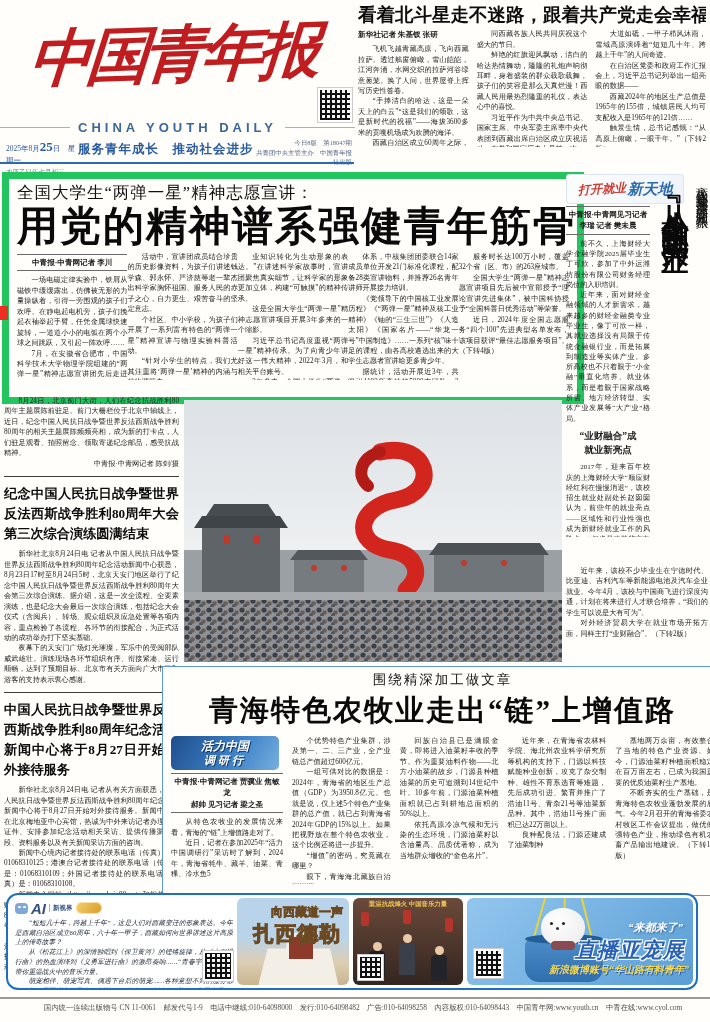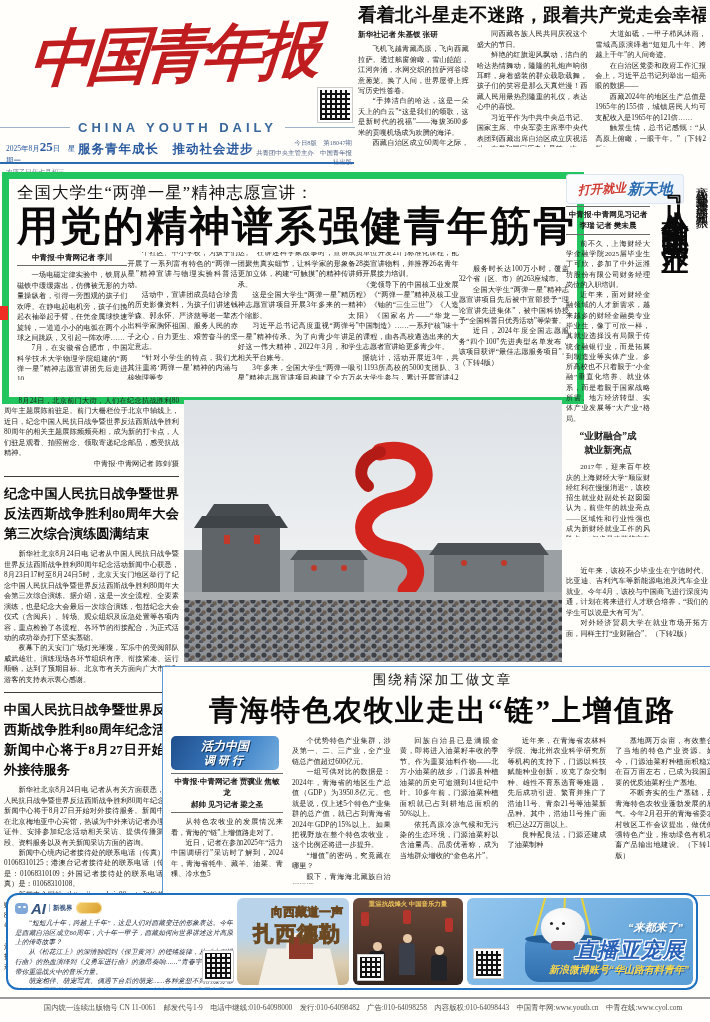--- a/index.html
+++ b/index.html
@@ -34,21 +34,21 @@
   .beidou{position:absolute;left:358px;top:4px;width:348px;height:162px;overflow:hidden;}
   .beidou h2{margin:0 0 4px 0;font-family:"Liberation Sans",sans-serif;font-weight:900;font-size:18.5px;line-height:1.15;color:#0c0c0c;white-space:nowrap;}
   .beidou .cols{display:flex;gap:8px;height:118px;overflow:hidden;}
   .beidou .col{flex:1;}
   .beidou .byline-sm{font-weight:bold;font-size:7.6px;margin-bottom:4px;}
 
   
   .mainbox{position:absolute;left:2px;top:172px;width:552px;height:212px;border:7px solid #22c55e;background:#fffefb;padding:3px 8px;}
   .mainbox .kicker{font-size:16.5px;color:#101010;letter-spacing:1px;}
   .mainbox h1{margin:1px 0 4px 0;font-family:"Liberation Sans",sans-serif;font-weight:900;font-size:41px;line-height:1.05;letter-spacing:2px;color:#0a0a0a;white-space:nowrap;}
-  .mainbox .cols{display:flex;height:128px;overflow:hidden;align-items:center;}
+  .mainbox .cols{display:flex;height:128px;overflow:hidden;}
   .mainbox .col{flex:1;}
   .bleed-mark{position:absolute;left:0;top:306px;width:8px;height:14px;background:#ee2d24;}
 
   
   .sidebar{position:absolute;left:566px;top:174px;width:142px;height:478px;}
   .sb-badge{width:118px;height:30px;display:flex;align-items:center;justify-content:center;gap:2px;
     font-family:"Liberation Sans",sans-serif;font-style:italic;font-weight:bold;white-space:nowrap;
     background:linear-gradient(120deg,#fdfdfd,#eef4fb);border-radius:4px;box-shadow:0 0 0 1px #dbe6f2 inset;}
   .sb-badge .p1{color:#d03a30;font-size:12px;transform:rotate(-3deg);}
   .sb-badge .p2{color:#2a6bb0;font-size:15px;}
@@ -180,22 +180,22 @@
     <h1>用党的精神谱系强健青年筋骨</h1>
     <div class="cols jtext">
       <div class="col">
         <div class="byline-box">中青报·中青网记者 李川</div>
         <div>
             <p>一场电磁定律实验中，铁屑从磁铁中缓缓露出，仿佛被无形的力量操纵着，引得一旁围观的孩子们欢呼。在静电起电机旁，孩子们挽起衣袖举起手臂，任凭金属球快速旋转，一道道小小的电弧在两个小球之间跳跃，又引起一阵欢呼……</p>
             <p>7月，在安徽省合肥市，中国科学技术大学物理学院组建的“两弹一星”精神志愿宣讲团先后走进10</p>
           </div>
       </div>
       <div class="col">
+          <p>活动中，宣讲团成员结合珍贵的历史影像资料，为孩子们讲述钱学森、郭永怀、严济慈等老一辈杰出科学家胸怀祖国、服务人民的赤子之心，自力更生、艰苦奋斗的坚定意志。</p>
           <p>个社区、中小学校，为孩子们开展了一系列富有特色的“两弹一星”精神宣讲与物理实验科普活动。</p>
-          <p>活动中，宣讲团成员结合珍贵的历史影像资料，为孩子们讲述钱学森、郭永怀、严济慈等老一辈杰出科学家胸怀祖国、服务人民的赤子之心，自力更生、艰苦奋斗的坚定意志。</p>
           <p>“针对小学生的特点，我们尤其注重将‘两弹一星’精神的内涵与核物理等专</p>
         </div>
       <div class="col">
           <p>业知识转化为生动形象的表达。”在讲述科学家故事时，宣讲团聚焦真实细节，让科学家的形象更加立体，构建“可触摸”的精神传承。</p>
           <p>这是全国大学生“两弹一星”精神志愿宣讲项目开展3年多来的一个缩影。</p>
           <p>习近平总书记高度重视“两弹一星”精神传承。为了向青少年讲好这一伟大精神，2022年3月，和相关平台账号。</p>
           <p>3年多来，全国大学生“两弹一星”精神志愿宣讲项目构建了全方位资源保障</p>
         </div>
       <div class="col">
           <p>体系，中核集团团委联合14家成员单位开发21门标准化课程，配备28类宣讲物料，并推荐26名青年讲师开展接力培训。</p>

